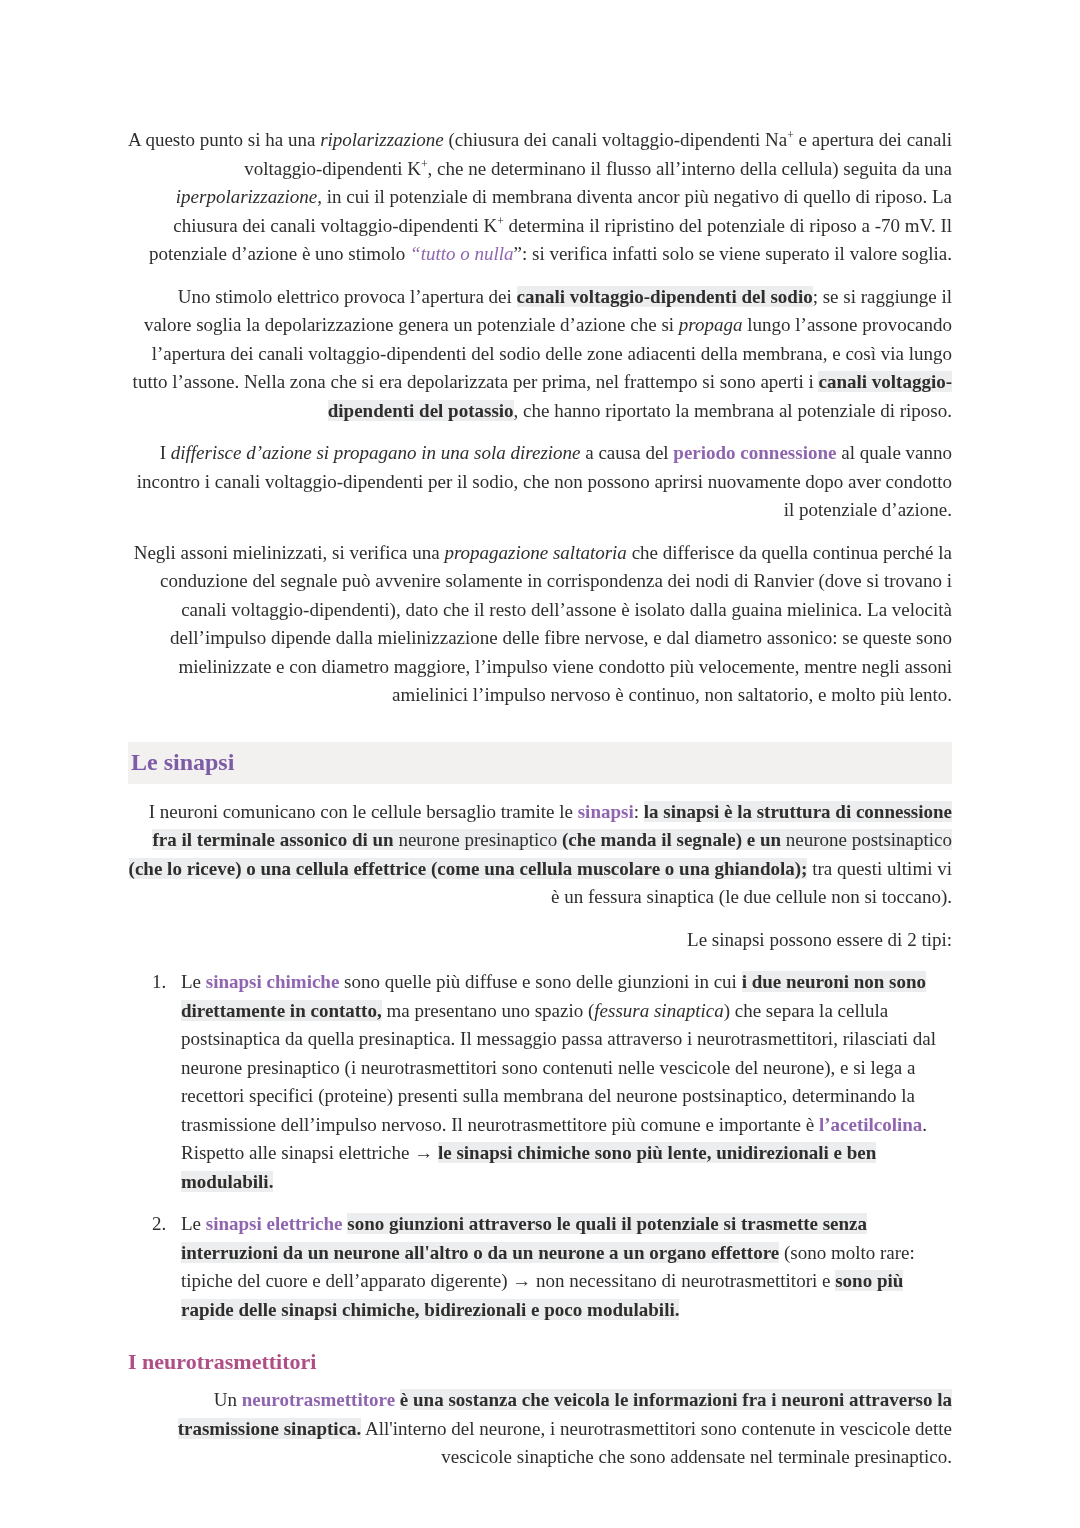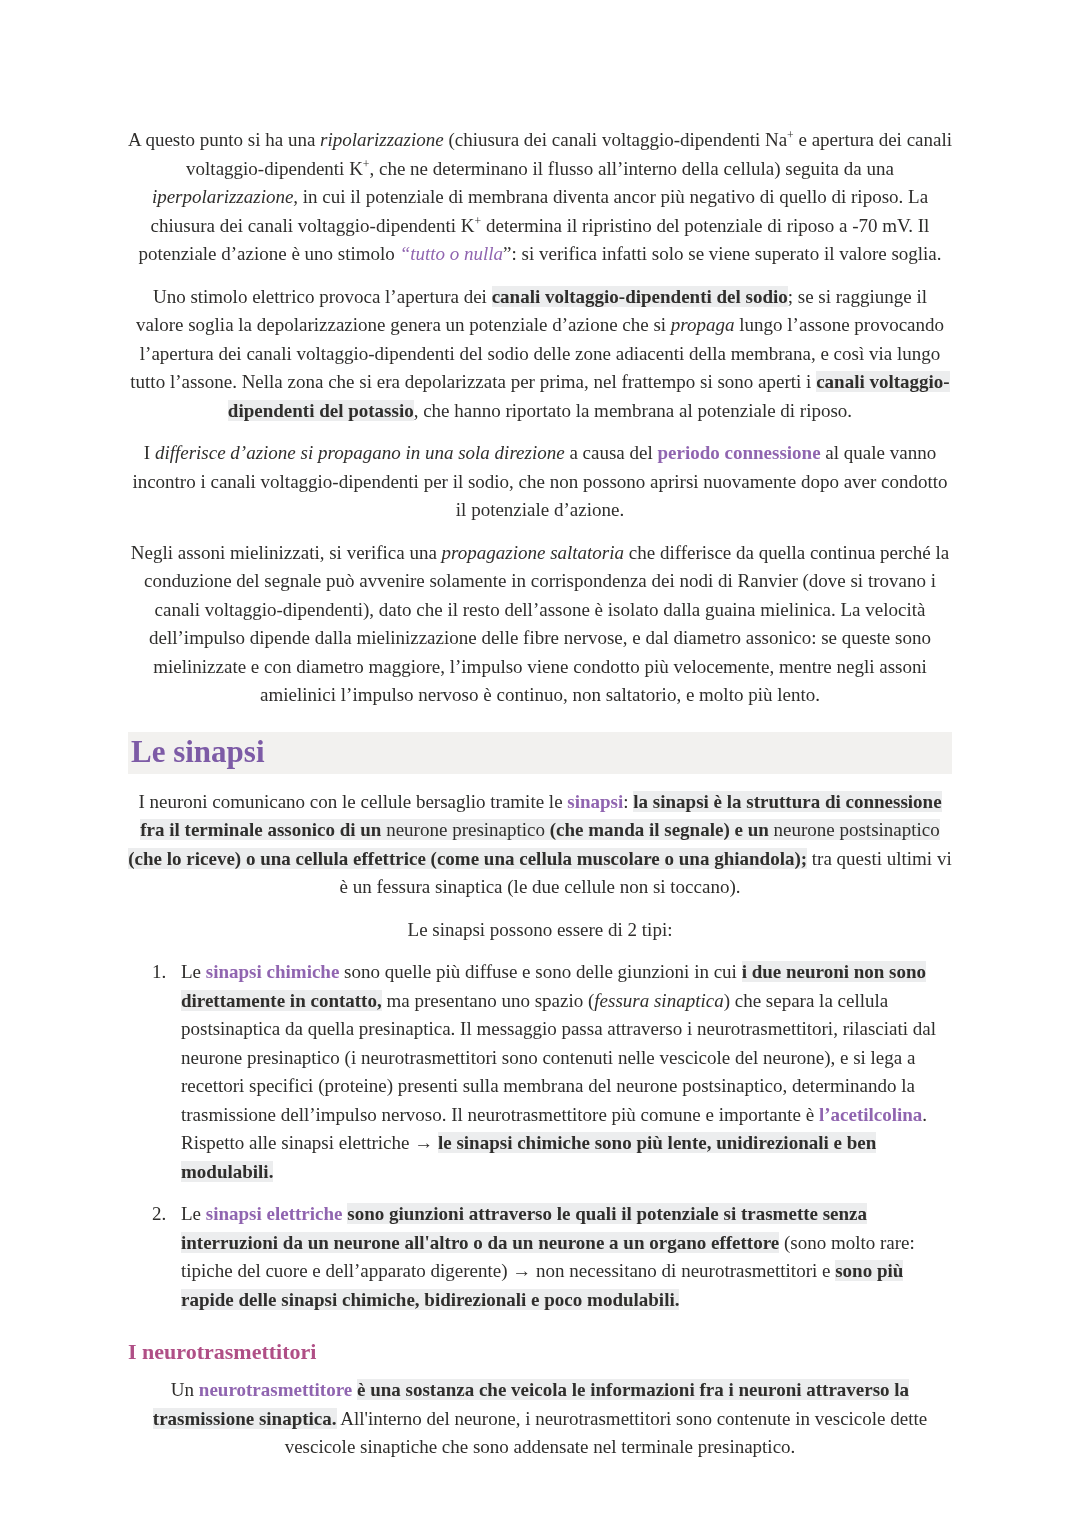--- a/index.html
+++ b/index.html
@@ -21,28 +21,28 @@
     font-family:"Liberation Serif", serif;
     color:var(--text);
   }
   .content{
     position:absolute;
     left:128px;top:126px;width:824px;
   }
   p.block{
     font-size:19px;line-height:28.5px;
     margin:0 0 14px 0;
-    text-align:center;
+    text-align:right;
   }
   h1.block{
-    font-size:31px;line-height:34px;
+    font-size:24px;line-height:34px;
     font-weight:bold;
     color:var(--h1);
     background:var(--h1bg);
-    margin:22px 0 14px 0;
+    margin:32px 0 14px 0;
     padding:3px 6px 5px 3px;
   }
   h2.block{
     font-size:22px;line-height:27px;
     font-weight:bold;
     color:var(--h2);
     margin:24px 0 11px 0;
   }
   .olist{margin:0;}
   .list-item{

